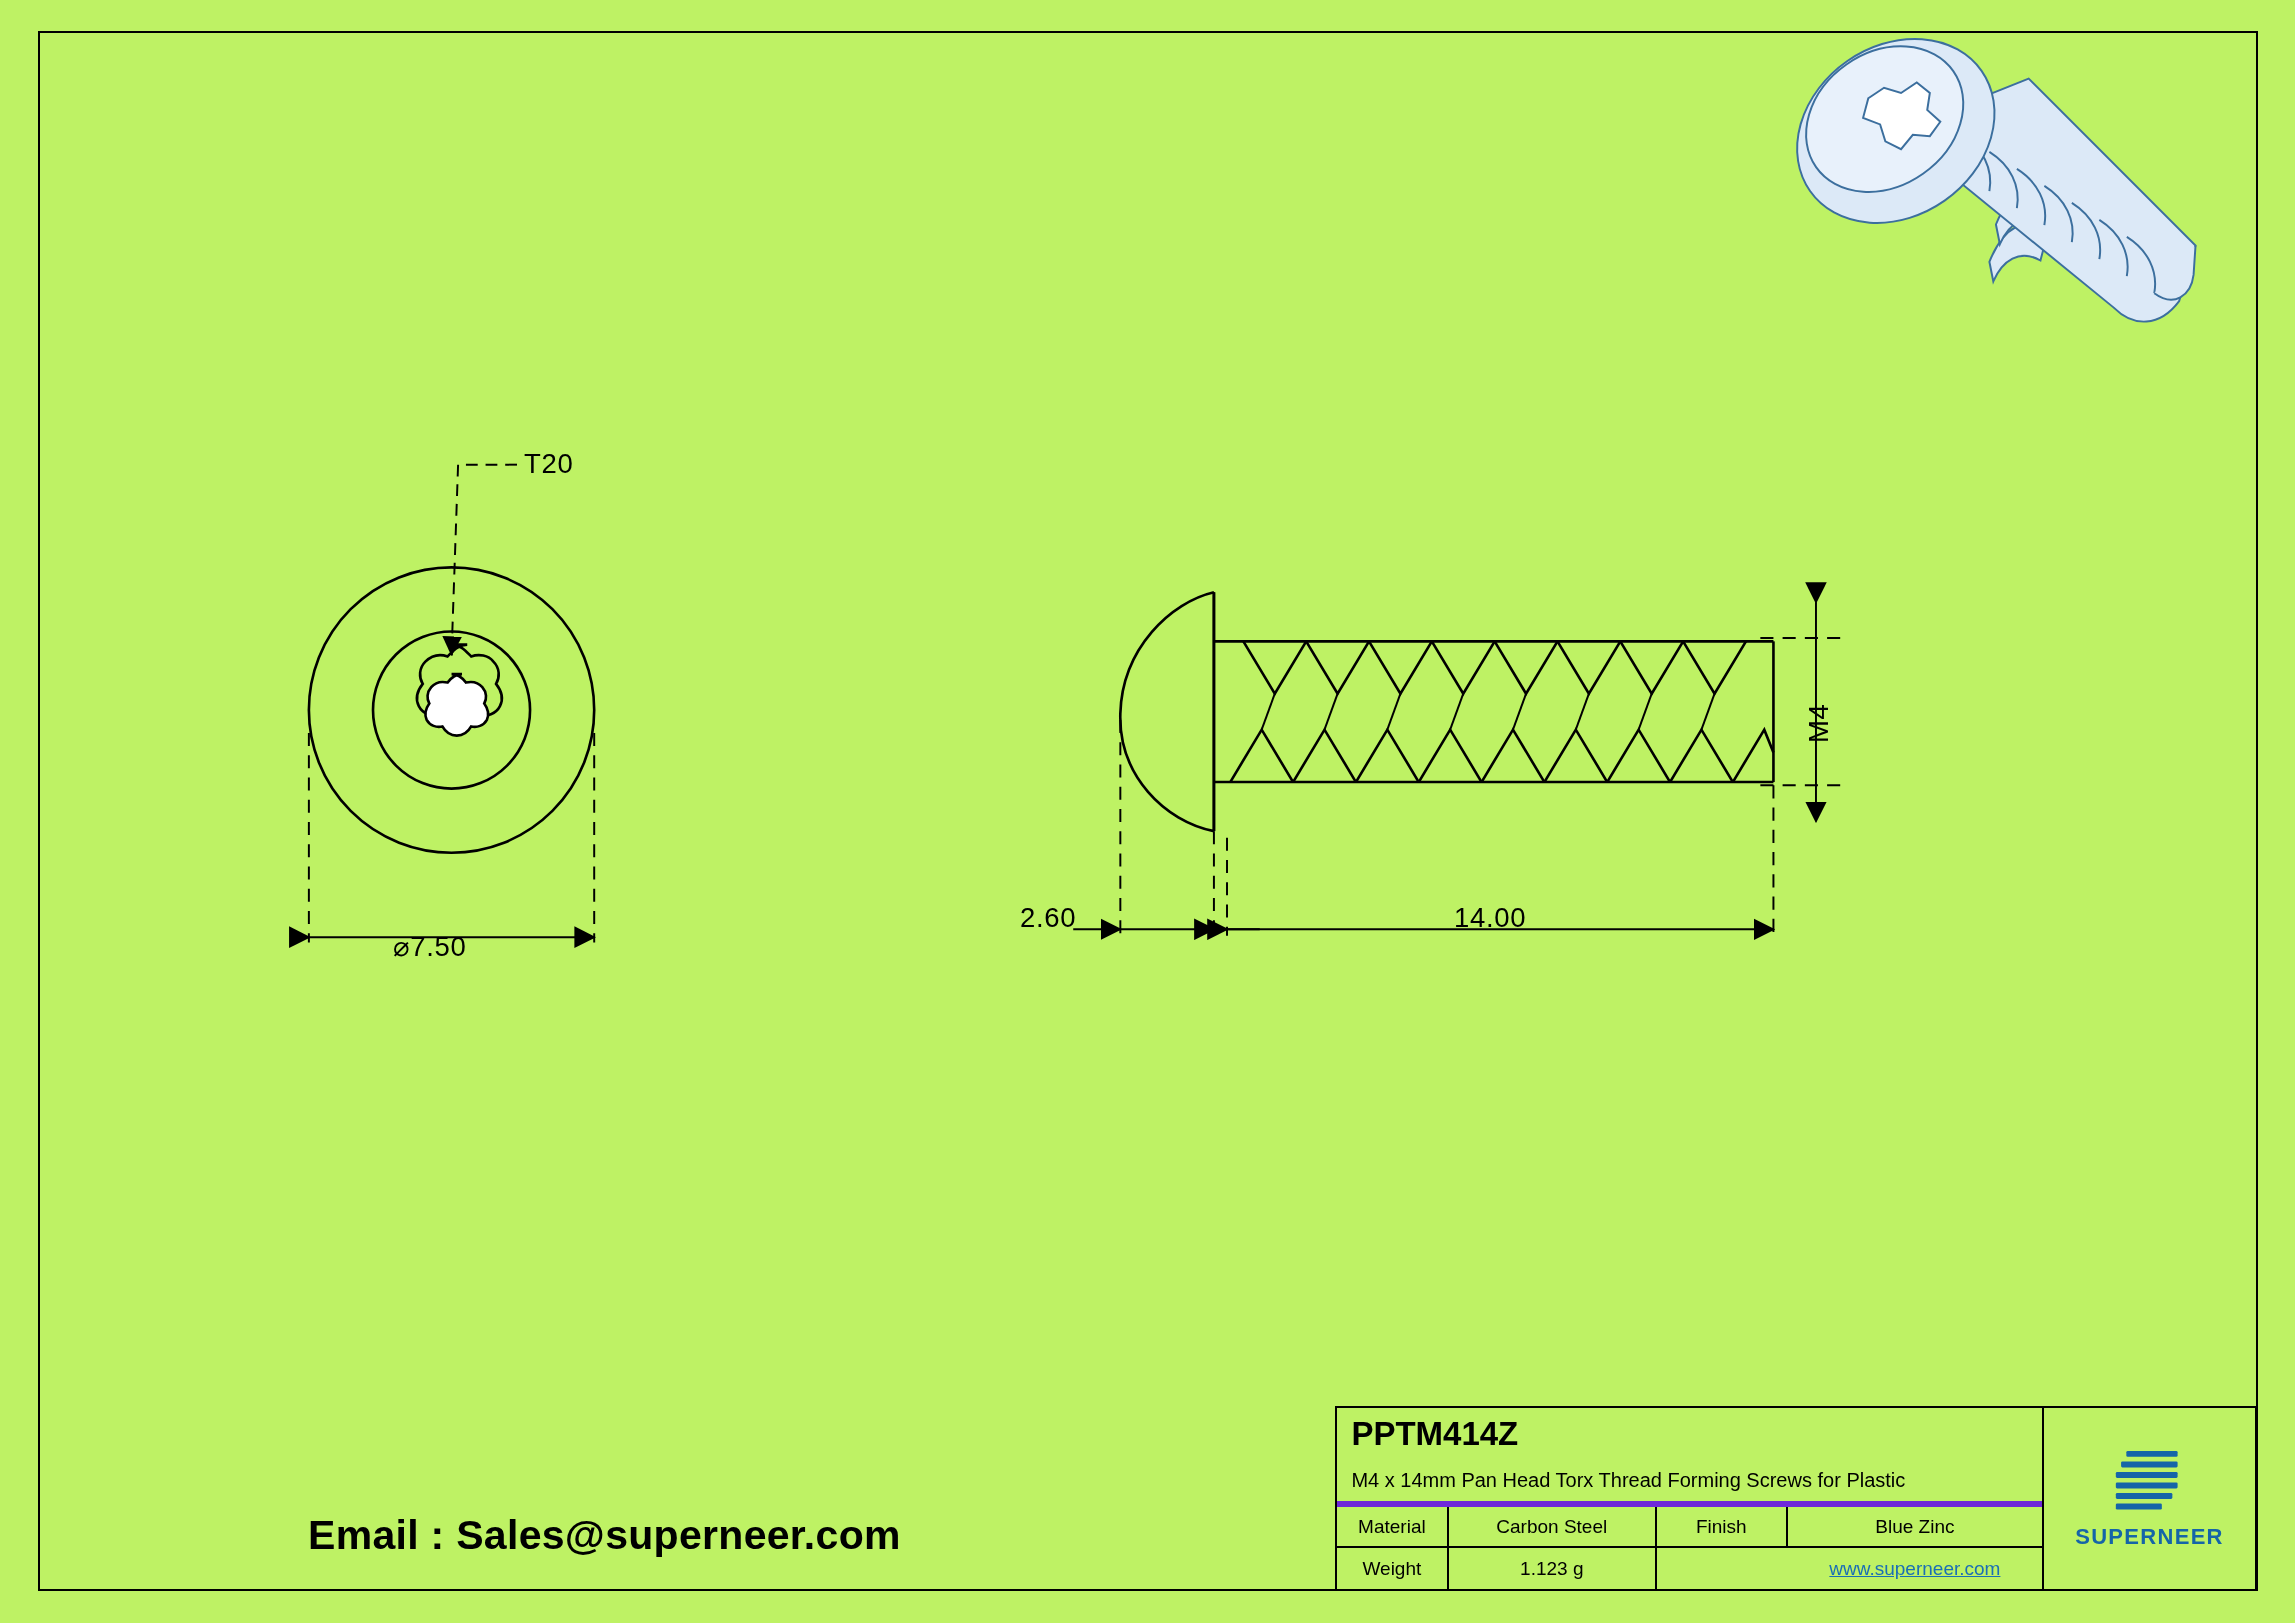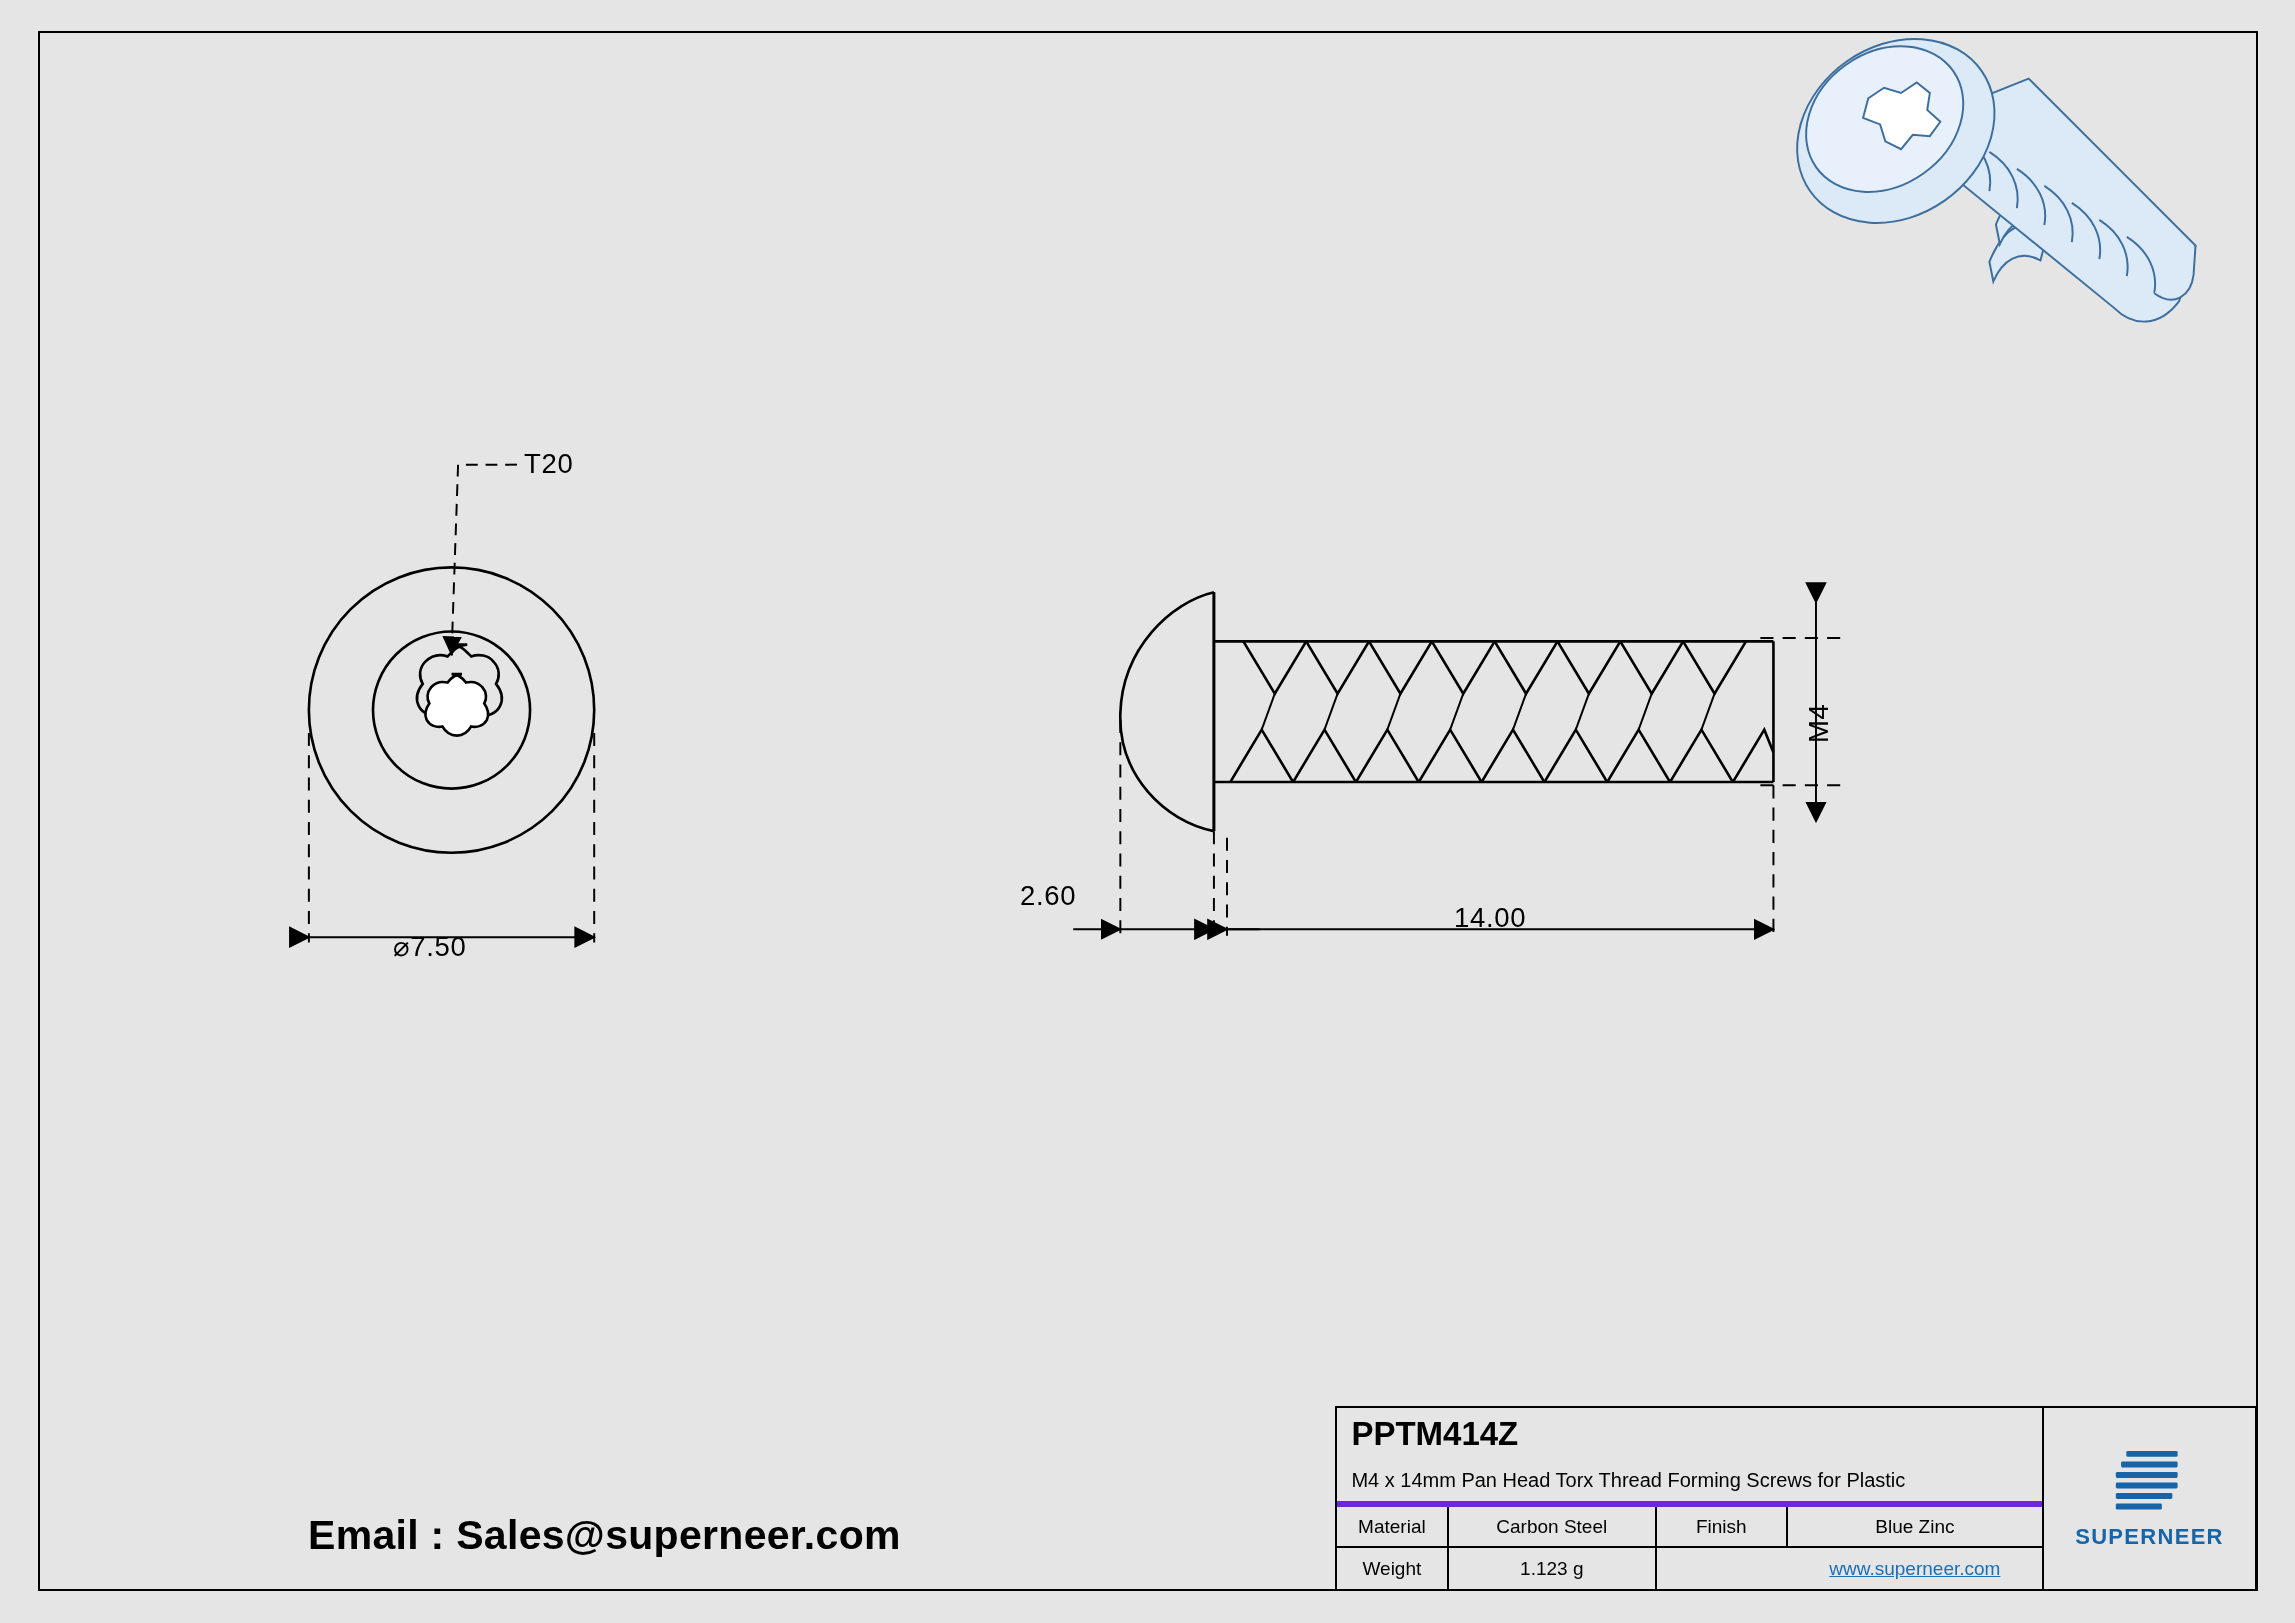--- a/index.html
+++ b/index.html
@@ -7,21 +7,21 @@
     padding: 0;
     background: #ffffff;
   }
   body {
     font-family: "Liberation Sans", sans-serif;
   }
   #sheet {
     position: relative;
     width: 2295px;
     height: 1623px;
-    background: #e5e5e5;
+    background: #bef264;
     overflow: hidden;
   }
   #frame {
     position: absolute;
     left: 38px;
     top: 31px;
     width: 2220px;
     height: 1560px;
     border: 2px solid #000000;
     box-sizing: border-box;
@@ -313,21 +313,21 @@
       <path d="M2775,920 L2775,975" marker-start="url(#arrStart)"></path>
       <path d="M2775,1200 L2775,1255" marker-end="url(#arrEnd)"></path>
       <path d="M2775,975 L2775,1200"></path>
     </g>
   </svg>
 
   <div class="lbl t20" style="left:524px; top:448px;">T20</div>
 
   <div class="lbl dim-text" style="left:393px; top:930px;">⌀7.50</div>
 
-  <div class="lbl dim-text" style="left:1020px; top:880px;">2.60</div>
+  <div class="lbl dim-text" style="left:1020px; top:902px;">2.60</div>
 
   <div class="lbl dim-text" style="left:1454px; top:902px;">14.00</div>
 
   <div class="lbl m4" style="left:1803px; top:743px;">M4</div>
 
   <div id="email">Email : Sales@superneer.com</div>
 
   <div id="titleblock">
     <div id="tb-left">
       <div id="tb-code">PPTM414Z</div>

